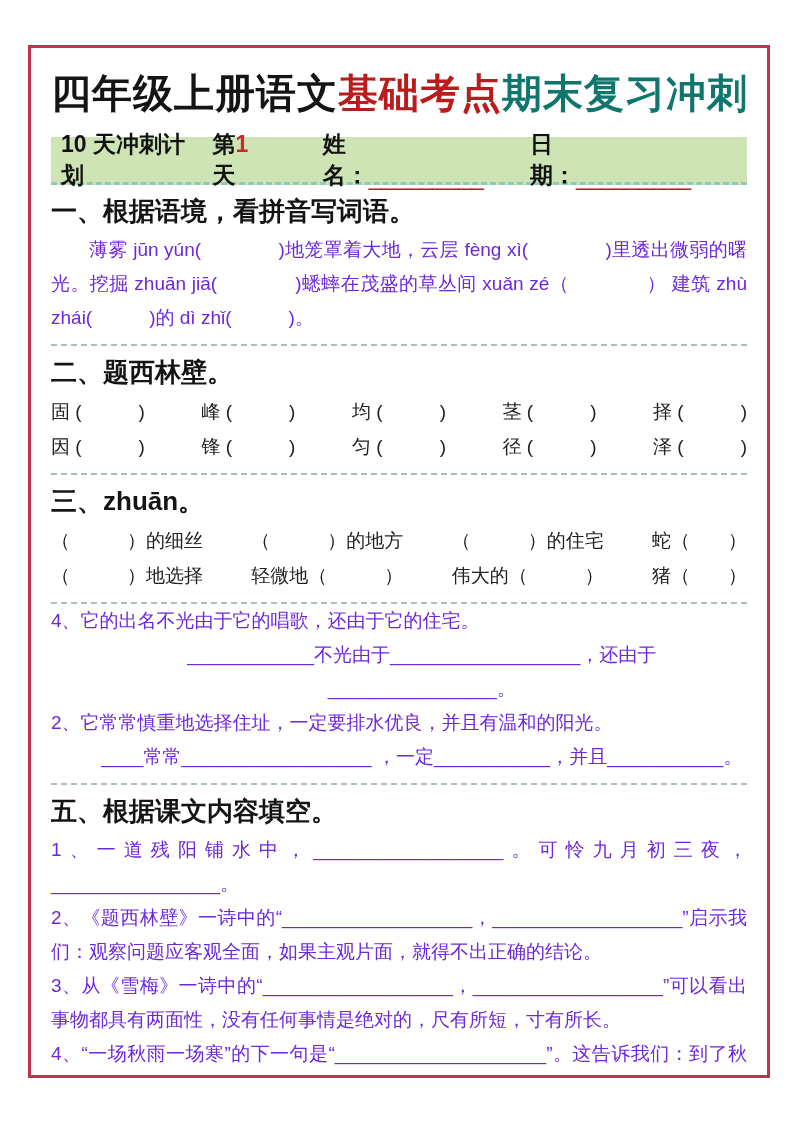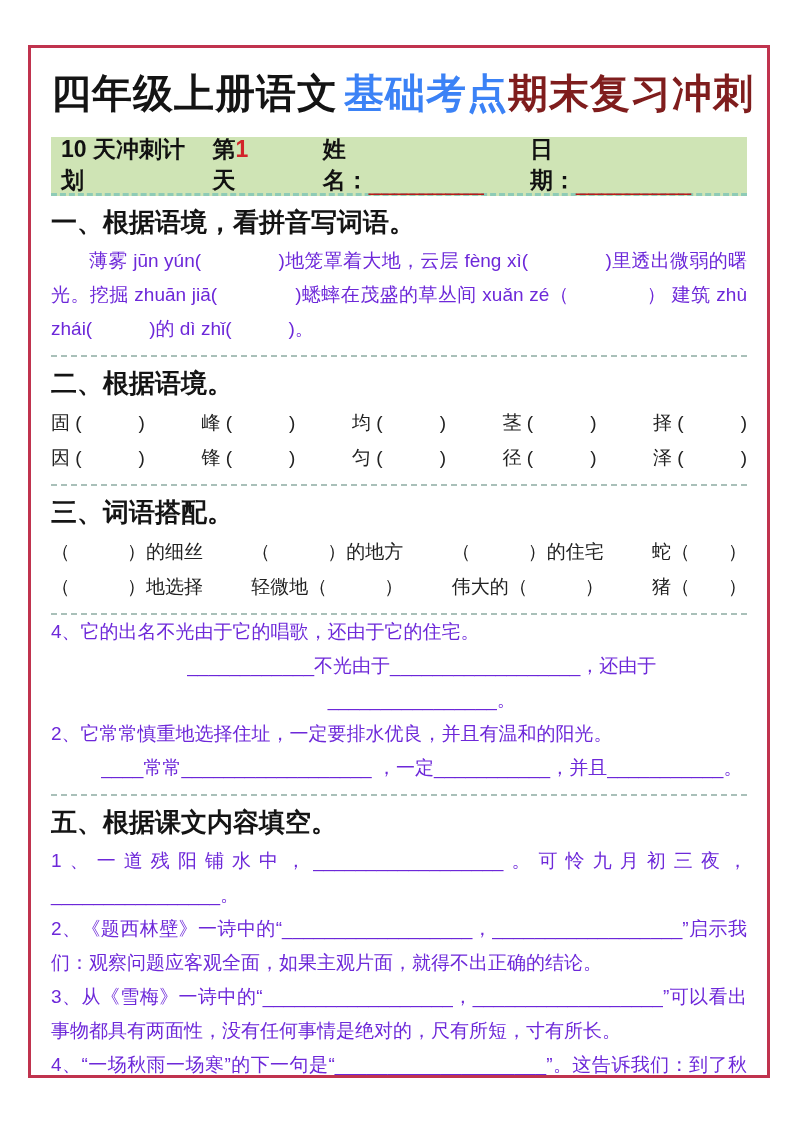--- a/index.html
+++ b/index.html
@@ -13,26 +13,26 @@
     position:absolute; left:28px; top:45px; width:742px; height:1033px;
     border:3px solid #c0334e; background:#fff;
     padding:10px 20px 8px 20px;
     overflow:hidden;
   }
   .title {
     text-align:center; font-size:40px; font-weight:900;
     letter-spacing:1px; margin-top:8px; white-space:nowrap;
     color:#141414;
   }
-  .title .teal { color:#3b82f6;margin-left:6px; }
-  .title .red  { color:#7f1d1d; }
+  .title .teal { color:#b91c1c; }
+  .title .red  { color:#0f766e; }
   .banner {
     margin-top:16px; background:#cfe4b5;
     border-bottom:3px dashed #8ecbb6;
-    height:59px; display:flex; align-items:center;
+    height:48px; display:flex; align-items:center;
     padding:0 10px; font-size:23px; font-weight:bold; color:#111;
   }
   .banner .plan { margin-right:26px; }
   .banner .day  { margin-right:60px; }
   .banner .red  { color:#d2242a; }
   .banner .field { margin-right:46px; display:flex; align-items:flex-end; }
   .banner .blank { font-weight:normal; letter-spacing:0; color:#b91c1c; }
   h2 {
     font-size:26px; font-weight:bold; color:#141414;
     margin:9px 0 4px 0;
@@ -74,40 +74,40 @@
       </span>
   </div>
 
   <section>
     <h2>一、根据语境，看拼音写词语。</h2>
     <p class="para indent">薄雾 jūn yún(　　　　)地笼罩着大地，云层 fèng xì(　　　　)里透出微弱的曙光。挖掘 zhuān jiā(　　　　)蟋蟀在茂盛的草丛间 xuǎn zé（　　　　） 建筑 zhù zhái(　　　)的 dì zhǐ(　　　)。</p>
   </section>
   <div class="divider"></div>
 
   <section>
-    <h2>二、根据语境。</h2>
+    <h2>二、题西林壁。</h2>
     <div class="flexrow">
       <span>固 (　　　)</span>
       <span>峰 (　　　)</span>
       <span>均 (　　　)</span>
       <span>茎 (　　　)</span>
       <span>择 (　　　)</span>
     </div>
     <div class="flexrow">
       <span>因 (　　　)</span>
       <span>锋 (　　　)</span>
       <span>匀 (　　　)</span>
       <span>径 (　　　)</span>
       <span>泽 (　　　)</span>
     </div>
   </section>
   <div class="divider"></div>
 
   <section>
-    <h2>三、词语搭配。</h2>
+    <h2>三、zhuān。</h2>
     <div class="flexrow">
       <span>（　　　）的细丝</span>
       <span>（　　　）的地方</span>
       <span>（　　　）的住宅</span>
       <span>蛇（　　）</span>
     </div>
     <div class="flexrow">
       <span>（　　　）地选择</span>
       <span>轻微地（　　　）</span>
       <span>伟大的（　　　）</span>

